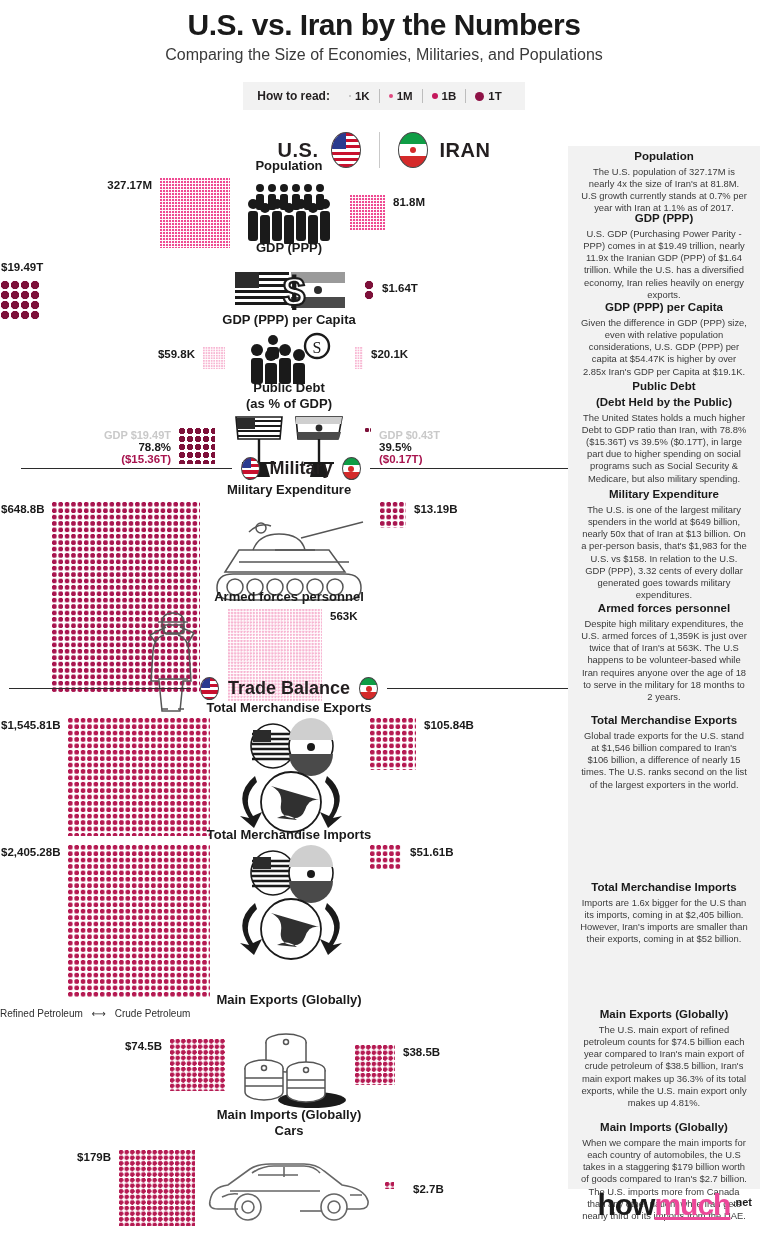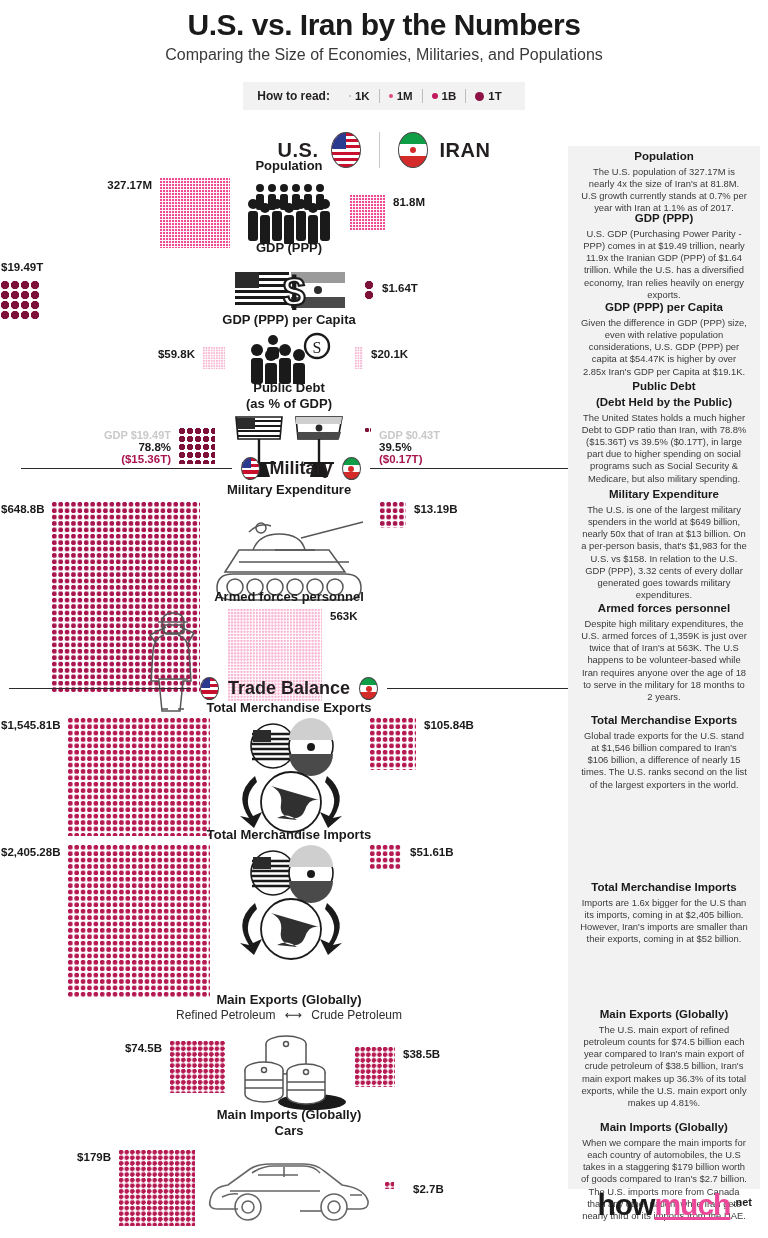--- a/index.html
+++ b/index.html
@@ -84,21 +84,21 @@
   }
   .band .line { flex: 1 1 auto; height: 1.5px; background: #2b2b2b; }
   .band .bandtitle { font-size: 18px; font-weight: bold; white-space: nowrap; }
 
   
   .metric { position: relative; width: 580px; }
   .metric-title {
     text-align: center; font-size: 13px; font-weight: bold; color: #1a1a1a;
     line-height: 1.2;
   }
-  .metric-sub { text-align:center; font-size: 12px; color:#2e2e2e; line-height:1.2; }
+  .metric-sub { text-align:left; font-size: 10px; color:#2e2e2e; line-height:1.2; }
 
   .row {
     display: flex; align-items: flex-start; justify-content: center;
     width: 580px;
   }
   .side {
     display: flex; align-items: flex-start; gap: 8px;
   }
   .side.left { justify-content: flex-end; }
   .side.right { justify-content: flex-start; }

